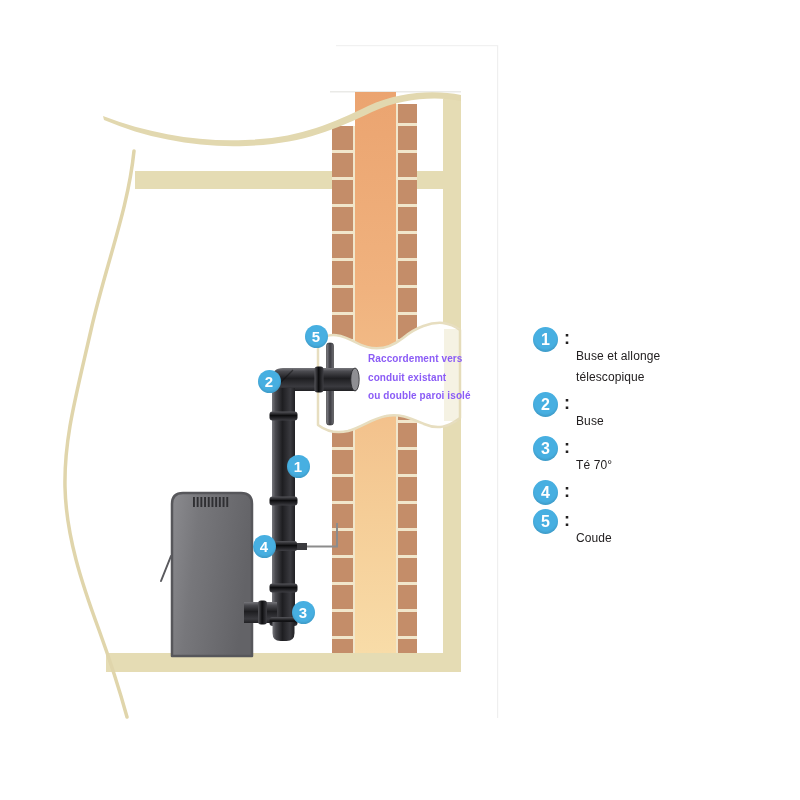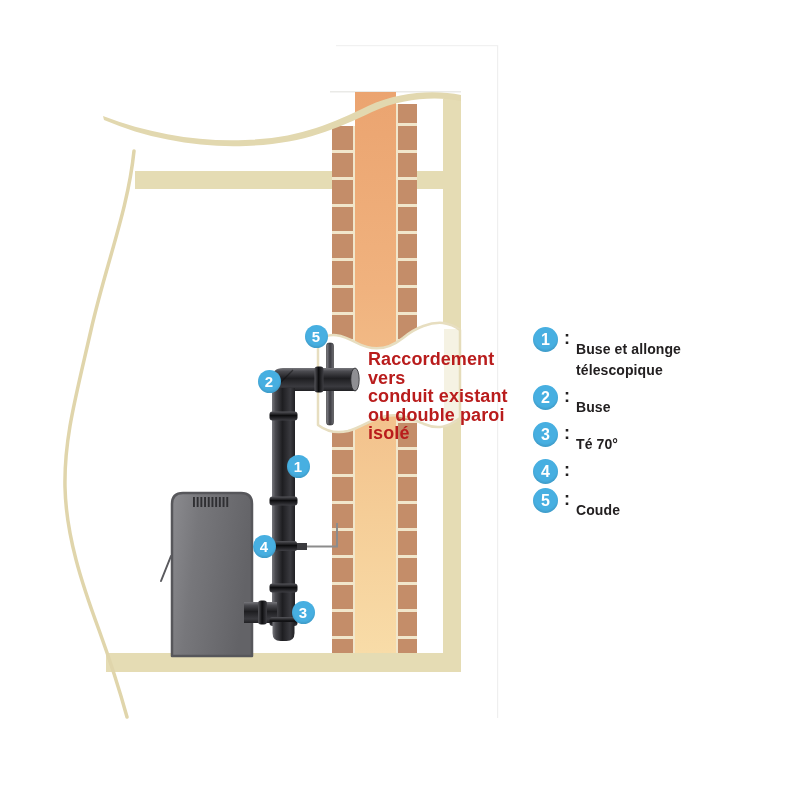--- a/index.html
+++ b/index.html
@@ -4,22 +4,22 @@
 <style>
   html,body{margin:0;padding:0;background:#fff;}
   .stage{
     position:relative;width:800px;height:800px;background:#ffffff;overflow:hidden;
     font-family:"Liberation Sans", sans-serif;
   }
   .stage svg{position:absolute;left:0;top:0;}
   
   .annotation{
     position:absolute;left:368px;top:350px;width:150px;
-    font-size:18px;line-height:18.5px;font-weight:bold;
-    color:#b91c1c;white-space:pre-line;letter-spacing:0.1px;
+    font-size:10px;line-height:18.5px;font-weight:bold;
+    color:#8b5cf6;white-space:pre-line;letter-spacing:0.1px;
   }
   
   .marker{
     position:absolute;width:23px;height:23px;border-radius:50%;
     background:#47AFE1;color:#ffffff;font-size:15px;font-weight:bold;
     display:flex;align-items:center;justify-content:center;
     box-shadow:inset 0 -2px 2px rgba(0,0,0,0.10);
   }
   
   .legend{
@@ -29,21 +29,21 @@
   .legend-badge{
     flex:0 0 auto;width:25px;height:25px;border-radius:50%;
     background:#47AFE1;color:#fff;font-size:16px;font-weight:bold;
     display:flex;align-items:center;justify-content:center;
     box-shadow:inset 0 -2px 2px rgba(0,0,0,0.10);
   }
   .legend-colon{
     margin:1px 6px 0 6px;font-size:18px;font-weight:bold;color:#232021;line-height:21px;
   }
   .legend-label{
-    margin-top:12px;font-size:14px;font-weight:bold;color:#232021;line-height:21px;
+    margin-top:19px;font-size:12px;font-weight:normal;color:#232021;line-height:21px;
     white-space:pre-line;letter-spacing:0.1px;
   }
 </style>
 </head>
 <body>
 
 <div class="stage">
 
   <svg width="800" height="800" viewBox="0 0 800 800">
     <defs>

